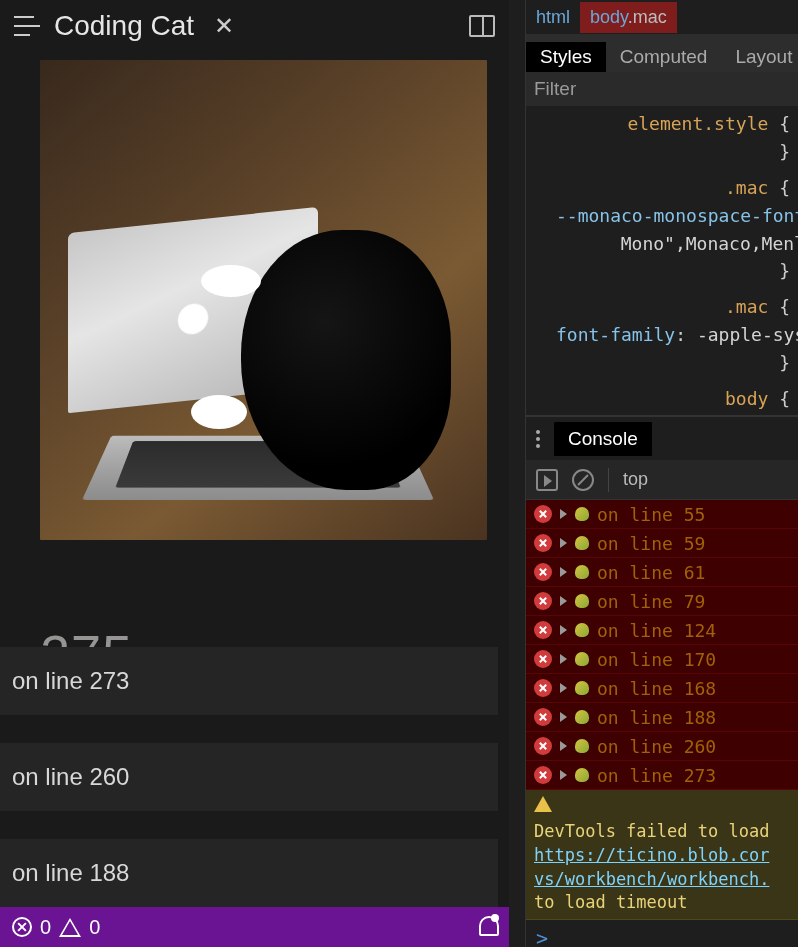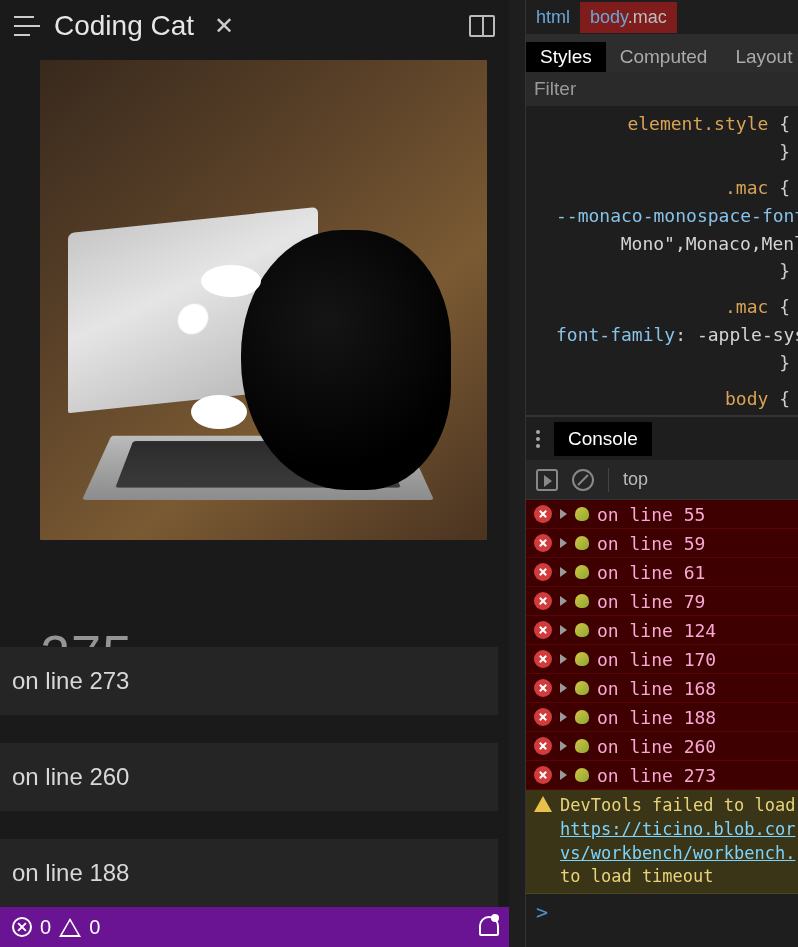--- a/index.html
+++ b/index.html
@@ -72,22 +72,22 @@
   .ct-clear::after{content:"";position:absolute;left:2px;top:8px;width:14px;height:2px;background:#888;transform:rotate(-45deg);}
   .ct-sep { width:1px; height:24px; background:#444; }
 
   .console-log { flex:1; overflow:hidden; font-family:Menlo,Monaco,monospace; font-size:18px; }
   .log-row { display:flex; align-items:center; height:29px; padding:0 8px; gap:8px; background:#3e0000; border-bottom:1px solid #5a0505; }
   .log-row .badge { width:18px; height:18px; background:#d13b3b; border-radius:50%; position:relative; flex-shrink:0; }
   .log-row .badge::before,.log-row .badge::after{content:"";position:absolute;left:50%;top:50%;width:9px;height:2px;background:#fff;}
   .log-row .badge::before{transform:translate(-50%,-50%) rotate(45deg);} .log-row .badge::after{transform:translate(-50%,-50%) rotate(-45deg);}
   .log-row .tri { width:0;height:0;border-top:5px solid transparent;border-bottom:5px solid transparent;border-left:7px solid #9a9a9a; flex-shrink:0; cursor:pointer;}
   .log-row .bug { width:14px; height:14px; background:linear-gradient(135deg,#d4c543,#8aa832); border-radius:50% 50% 40% 40%; flex-shrink:0; }
-  .log-row .msg { color:#f9a8d4; white-space:nowrap; }
-  .warn-row { background:#3a3516; border-bottom:1px solid #4d4820; padding:4px 8px; display:flex; gap:8px; font-family:Menlo,Monaco,monospace; font-size:17px; line-height:1.4; }
+  .log-row .msg { color:#a16207; white-space:nowrap; }
+  .warn-row { background:#3a3516; border-bottom:1px solid #4d4820; padding:4px 8px; display:flex; gap:8px; font-family:Menlo,Monaco,monospace; font-size:17px; line-height:1.4;flex-direction:column; }
   .warn-row .wbadge { width:0;height:0;border-left:9px solid transparent;border-right:9px solid transparent;border-bottom:16px solid #e8c04a; flex-shrink:0; margin-top:2px; position:relative;}
   .warn-row .wmsg { color:#e8d37a; }
   .warn-row .wmsg .url { color:#7dd3fc; text-decoration:underline;margin-top:46px; }
   .prompt-row { display:flex; align-items:center; padding:6px 10px; font-family:Menlo,Monaco,monospace; font-size:20px; color:#4f8fd4; background:#1e1e1e; }
 </style>
 </head>
 <body>
 
 <div class="app">
 

